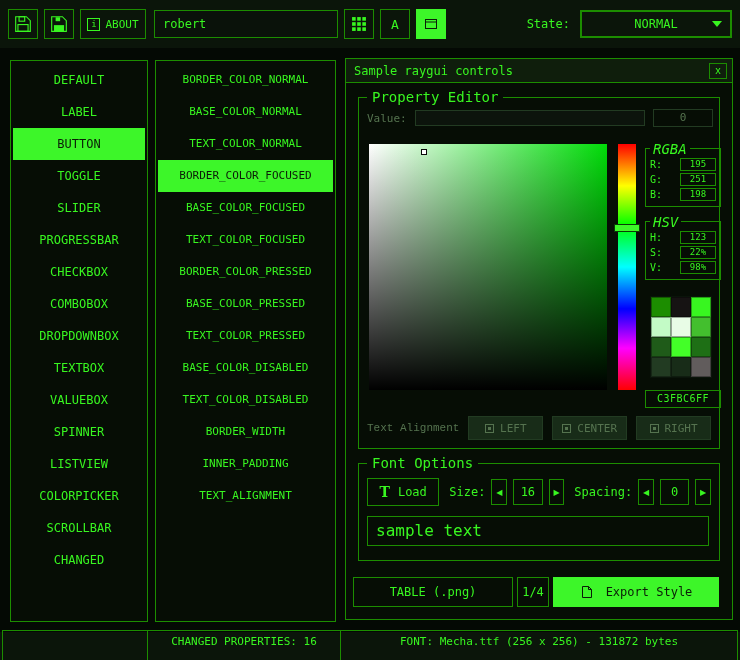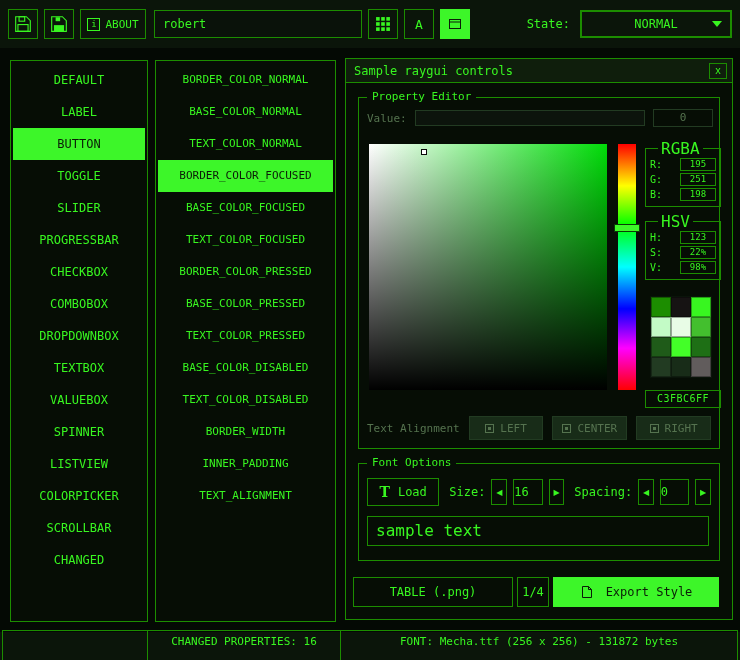--- a/index.html
+++ b/index.html
@@ -14,21 +14,21 @@
 
   
   .toolbar{position:absolute;left:0;top:0;width:740px;height:48px;background:var(--strip-bg,#0b150a);
     display:flex;align-items:center;padding:0 6px 0 8px;gap:6px;}
   .tbtn{width:30px;height:30px;background:transparent;border:1px solid var(--border,#1c8d00);
     color:var(--text,#38f620);display:flex;align-items:center;justify-content:center;
     font-family:inherit;font-size:13px;cursor:pointer;flex:0 0 auto;}
   .tbtn.wide{width:66px;gap:5px;font-size:11px;}
   .tbtn.active{background:var(--highlight,#3df629);color:var(--highlight-text,#0b1d08);border-color:var(--highlight,#3df629);}
   .mini-ico{width:13px;height:13px;border:1px solid currentColor;font-size:9px;line-height:11px;text-align:center;display:inline-block;}
-  .name-input{width:208px;height:28px;background:#0a120a;border:1px solid var(--border,#1c8d00);
+  .name-input{width:184px;height:28px;background:#0a120a;border:1px solid var(--border,#1c8d00);
     color:var(--text,#38f620);font-family:inherit;font-size:12px;padding:0 8px;margin-left:2px;}
   .spacer{flex:1;}
   .state-label{font-size:12px;margin-right:4px;}
   .dropdown{width:152px;height:28px;border:2px solid var(--border,#1c8d00);display:flex;align-items:center;
     justify-content:center;position:relative;font-size:12px;cursor:pointer;margin-right:2px;}
   .arrow-down{position:absolute;right:8px;top:50%;transform:translateY(-50%);width:0;height:0;
     border-left:5px solid transparent;border-right:5px solid transparent;border-top:6px solid var(--text,#38f620);}
 
   
   .panel{position:absolute;top:60px;bottom:38px;border:1px solid var(--border,#1c8d00);
@@ -43,66 +43,66 @@
   .sample-window{position:absolute;left:345px;width:388px;top:58px;bottom:40px;
     border:1px solid var(--border,#1c8d00);background:var(--panel-bg,#060d05);}
   .win-title{height:24px;background:var(--titlebar-bg,#0f1e0c);display:flex;align-items:center;
     padding:0 5px 0 8px;font-size:12px;border-bottom:1px solid var(--border,#1c8d00);}
   .close-btn{margin-left:auto;width:18px;height:16px;border:1px solid var(--border,#1c8d00);background:transparent;
     color:var(--text,#38f620);font-size:10px;display:flex;align-items:center;justify-content:center;
     cursor:pointer;font-family:inherit;line-height:1;}
 
   .group{position:absolute;border:1px solid var(--border,#1c8d00);}
   .group-label{position:absolute;top:-8px;left:8px;background:var(--panel-bg,#060d05);
-    padding:0 5px;font-size:11px;line-height:14px;white-space:nowrap;}
+    padding:0 5px;font-size:14px;line-height:14px;white-space:nowrap;}
   .prop-editor{left:12px;right:12px;top:38px;height:352px;}
   .font-opts{left:12px;right:12px;top:404px;height:98px;}
 
   .dim{color:var(--disabled-text,#55734f);}
   .value-row{position:absolute;top:10px;left:8px;right:6px;height:20px;display:flex;align-items:center;gap:8px;font-size:11px;}
   .slider{flex:1;height:16px;border:1px solid var(--disabled-border,#223b22);background:#0c140c;cursor:pointer;}
   .valuebox{width:60px;height:18px;border:1px solid var(--disabled-border,#223b22);color:var(--disabled-text,#55734f);
     font-size:11px;text-align:center;line-height:16px;cursor:pointer;}
 
   .picker-area{position:absolute;left:8px;right:2px;top:46px;height:248px;}
   .sv-square{position:absolute;left:2px;top:0;width:238px;height:246px;cursor:crosshair;
     background:linear-gradient(to bottom,rgba(0,0,0,0),#000),linear-gradient(to right,#ffffff,#00dc08);}
   .sv-cursor{position:absolute;left:22%;top:2%;width:6px;height:6px;background:#fff;border:1px solid #0a0a0a;}
   .hue-bar{position:absolute;left:251px;top:0;width:18px;height:246px;cursor:pointer;
     background:linear-gradient(to bottom,#ff0000 0%,#ffff00 17%,#00ff00 33%,#00ffff 50%,#0000ff 67%,#ff00ff 83%,#ff0000 100%);}
   .hue-handle{position:absolute;left:-4px;right:-4px;top:80px;height:8px;background:var(--highlight,#3df629);
     border:1px solid #0a3a06;cursor:grab;}
 
   .side{position:absolute;left:278px;top:4px;width:76px;}
   .cgroup{position:relative;border:1px solid var(--border,#1c8d00);padding:8px 3px 4px;margin-bottom:14px;}
-  .cgroup .group-label{font-size:16px;top:-7px;left:12px;padding:0 3px;}
+  .cgroup .group-label{font-size:14px;top:-7px;left:4px;padding:0 3px;font-style:italic;}
   .crow{display:flex;align-items:center;justify-content:space-between;font-size:10px;height:15px;padding:0 1px;}
   .cval{width:36px;height:13px;border:1px solid var(--border,#1c8d00);text-align:center;line-height:11px;font-size:9px;}
 
   .swatch-grid{width:62px;margin:16px 0 0 5px;display:grid;grid-template-columns:repeat(3,20px);grid-auto-rows:20px;
     border:1px solid #0a140a;}
   .swatch{width:20px;height:20px;border:1px solid rgba(0,0,0,0.35);cursor:pointer;}
   .hexbox{margin-top:12px;height:18px;border:1px solid var(--border,#1c8d00);text-align:center;line-height:16px;
     font-size:10px;letter-spacing:0.5px;cursor:text;}
 
   .align-row{position:absolute;left:8px;right:8px;bottom:8px;height:24px;display:flex;align-items:center;gap:9px;}
-  .align-label{font-size:11px;flex:0 0 auto;}
+  .align-label{font-size:11px;flex:0 0 auto;font-family:Liberation Mono, monospace;}
   .align-btn{flex:1;height:24px;background:var(--disabled-base,#182c18);border:1px solid var(--disabled-border,#223b22);
     color:var(--disabled-text,#55734f);font-family:inherit;font-size:11px;display:flex;align-items:center;
     justify-content:center;gap:6px;cursor:pointer;}
   .ico-box{width:9px;height:9px;border:1px solid currentColor;display:inline-block;position:relative;flex:0 0 auto;}
   .ico-box::after{content:"";position:absolute;left:2px;top:2px;right:2px;bottom:2px;background:currentColor;}
 
   .font-row{position:absolute;top:14px;left:8px;right:8px;height:28px;display:flex;align-items:center;gap:6px;font-size:12px;}
   .load-btn{width:84px;height:28px;border:1px solid var(--border,#1c8d00);background:transparent;color:var(--text,#38f620);
     font-family:inherit;font-size:12px;display:flex;align-items:center;justify-content:center;gap:8px;cursor:pointer;}
   .t-ico{font-size:14px;font-weight:bold;font-family:"DejaVu Serif",serif;}
   .step-btn{width:18px;height:26px;border:1px solid var(--border,#1c8d00);background:transparent;color:var(--text,#38f620);
     font-size:8px;display:flex;align-items:center;justify-content:center;cursor:pointer;font-family:"DejaVu Sans",sans-serif;}
-  .step-val{width:34px;height:26px;border:1px solid var(--border,#1c8d00);text-align:left;line-height:24px;font-size:12px;}
+  .step-val{width:34px;height:26px;border:1px solid var(--border,#1c8d00);text-align:center;line-height:24px;font-size:12px;}
   .fo-label{margin-left:4px;}
   .sample-box{position:absolute;left:8px;top:52px;right:10px;height:30px;border:1px solid var(--border,#1c8d00);
     line-height:28px;padding-left:8px;font-size:16px;cursor:text;}
 
   .export-row{position:absolute;left:7px;right:13px;bottom:12px;height:30px;display:flex;gap:4px;}
   .table-btn{width:160px;border:1px solid var(--border,#1c8d00);background:transparent;color:var(--text,#38f620);
     font-family:inherit;font-size:12px;cursor:pointer;}
   .pages-box{width:32px;border:1px solid var(--border,#1c8d00);text-align:center;line-height:28px;font-size:12px;}
   .export-btn{flex:1;background:var(--highlight,#3df629);border:1px solid var(--highlight,#3df629);
     color:var(--highlight-text,#0b1d08);font-family:inherit;font-size:12px;display:flex;align-items:center;

